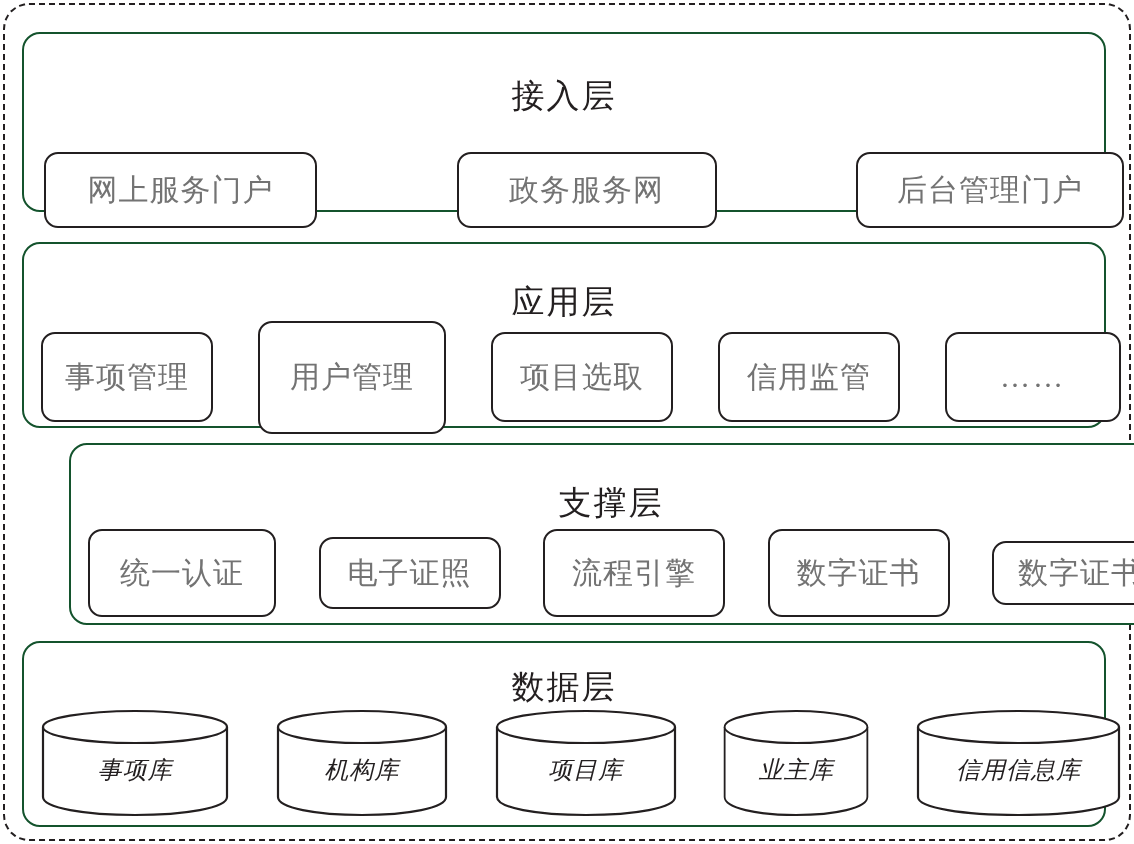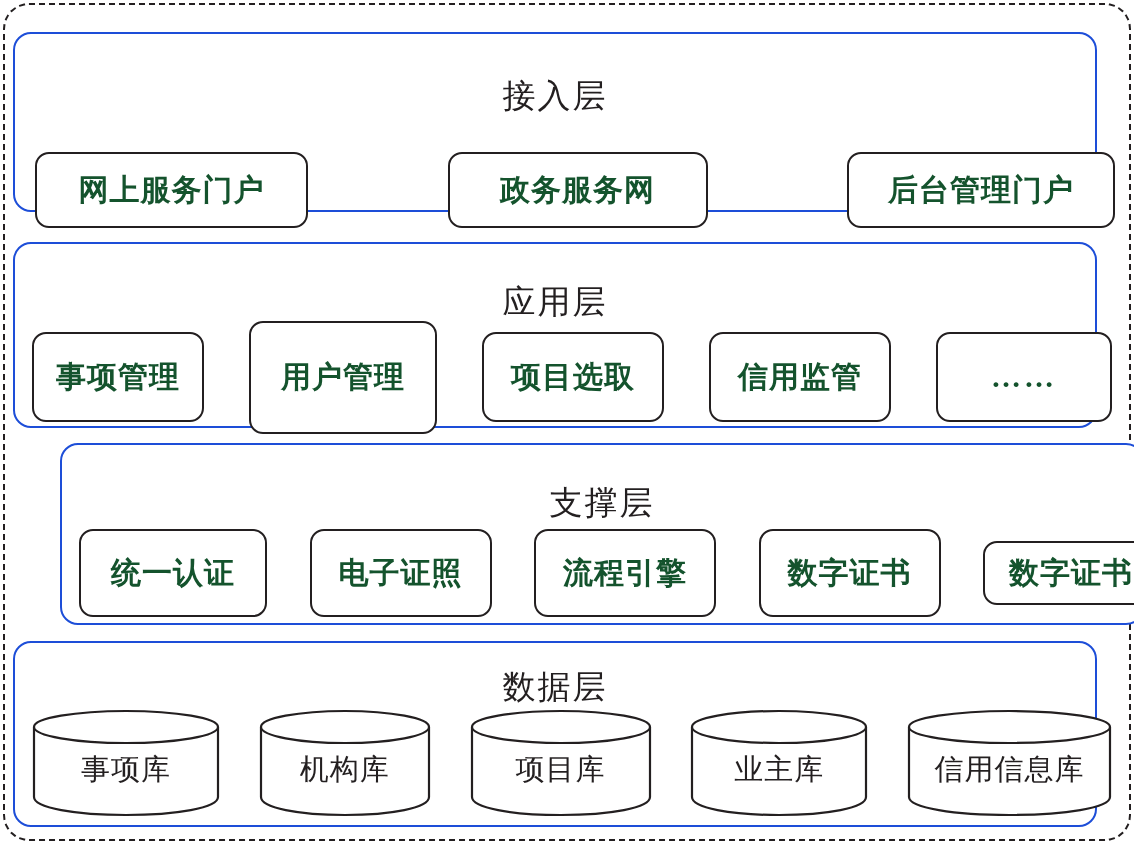--- a/index.html
+++ b/index.html
@@ -30,24 +30,24 @@
     width: 1128px;
     height: 838px;
     box-sizing: border-box;
     border: 2.5px dashed #231f20;
     border-radius: 26px;
   }
 
   
   .layer {
     position: absolute;
-    left: 13px;
+    left: 22px;
     width: 1084px;
     box-sizing: border-box;
-    border: 2px solid #1d4ed8;
+    border: 2px solid #14532d;
     border-radius: 18px;
     background: #ffffff;
   }
 
   .layer-title {
     position: absolute;
     left: 0;
     width: 100%;
     text-align: center;
     font-size: 33px;
@@ -68,23 +68,22 @@
   .node {
     box-sizing: border-box;
     border: 2px solid #231f20;
     border-radius: 14px;
     background: #ffffff;
     display: flex;
     align-items: center;
     justify-content: center;
     font-size: 30px;
     letter-spacing: 1px;
-    color: #14532d;
+    color: #737373;
     white-space: nowrap;
-    font-weight: bold;
   }
 
   .node.ellipsis-node {
     font-size: 30px;
     letter-spacing: 3px;
   }
 
   
   #layer-access { top: 32px; height: 180px; }
   #layer-access .layer-title { top: 46px; }
@@ -123,24 +122,25 @@
     position: absolute;
     left: 0;
     top: 0;
     width: 100%;
     height: 100%;
     display: flex;
     align-items: center;
     justify-content: center;
     padding-top: 14px;
     box-sizing: border-box;
-    font-size: 29px;
+    font-size: 24px;
     letter-spacing: 1px;
     color: #231f20;
     white-space: nowrap;
+    font-style: italic;
   }
 </style>
 </head>
 <body>
 
 <div id="diagram-root">
 
   <div class="outer-dashed"></div>
 
   <div class="layer" id="layer-access">
@@ -178,21 +178,21 @@
       </div>
     </div>
   </div>
 
   <div class="layer" id="layer-support">
     <div class="layer-title">支撑层</div>
     <div class="node-row" style="padding: 0 17px; justify-content: space-between;">
       <div class="node" style="width: 188px; height: 88px;">
         <span>统一认证</span>
       </div>
-      <div class="node" style="width: 182px; height: 88px;">
+      <div class="node" style="width: 182px; height: 72px;">
         <span>电子证照</span>
       </div>
       <div class="node" style="width: 182px; height: 88px;">
         <span>流程引擎</span>
       </div>
       <div class="node" style="width: 182px; height: 88px;">
         <span>数字证书</span>
       </div>
       <div class="node" style="width: 176px; height: 64px;">
         <span>数字证书</span>
@@ -221,21 +221,21 @@
       </div>
 
       <div class="cylinder" style="width: 182px;">
         <svg viewBox="0 0 182 108" preserveAspectRatio="none">
           <path d="M2,18 L2,88 C2,99 42,106 91,106 C140,106 180,99 180,88 L180,18" fill="#ffffff" stroke="#231f20" stroke-width="2.2"></path>
           <ellipse cx="91" cy="18" rx="89" ry="16" fill="#ffffff" stroke="#231f20" stroke-width="2.2"></ellipse>
         </svg>
         <div class="cyl-label">项目库</div>
       </div>
 
-      <div class="cylinder" style="width: 178px;">
+      <div class="cylinder" style="width: 146px;">
         <svg viewBox="0 0 178 108" preserveAspectRatio="none">
           <path d="M2,18 L2,88 C2,99 41,106 89,106 C137,106 176,99 176,88 L176,18" fill="#ffffff" stroke="#231f20" stroke-width="2.2"></path>
           <ellipse cx="89" cy="18" rx="87" ry="16" fill="#ffffff" stroke="#231f20" stroke-width="2.2"></ellipse>
         </svg>
         <div class="cyl-label">业主库</div>
       </div>
 
       <div class="cylinder" style="width: 205px;">
         <svg viewBox="0 0 205 108" preserveAspectRatio="none">
           <path d="M2,18 L2,88 C2,99 48,106 102.5,106 C157,106 203,99 203,88 L203,18" fill="#ffffff" stroke="#231f20" stroke-width="2.2"></path>

